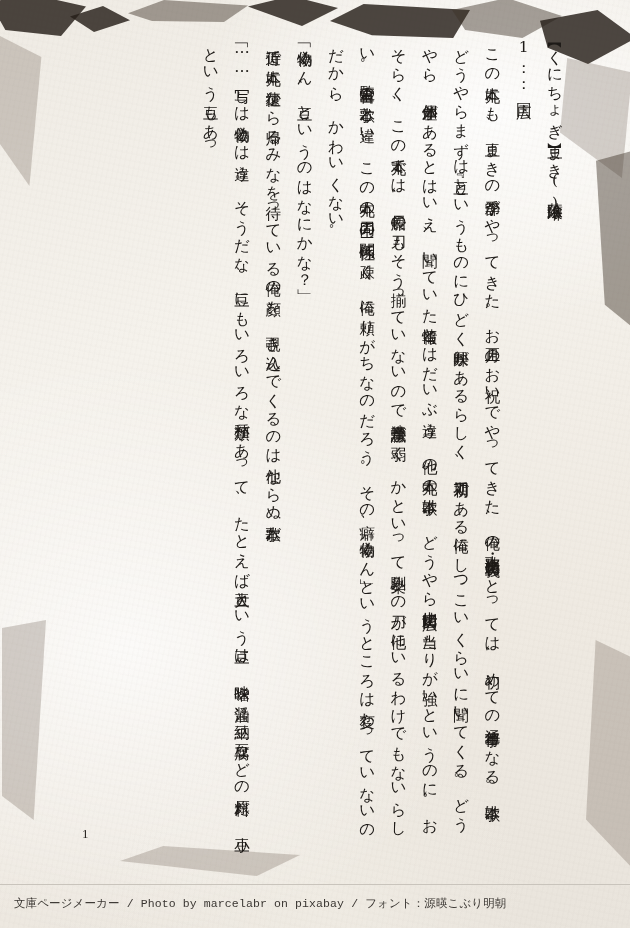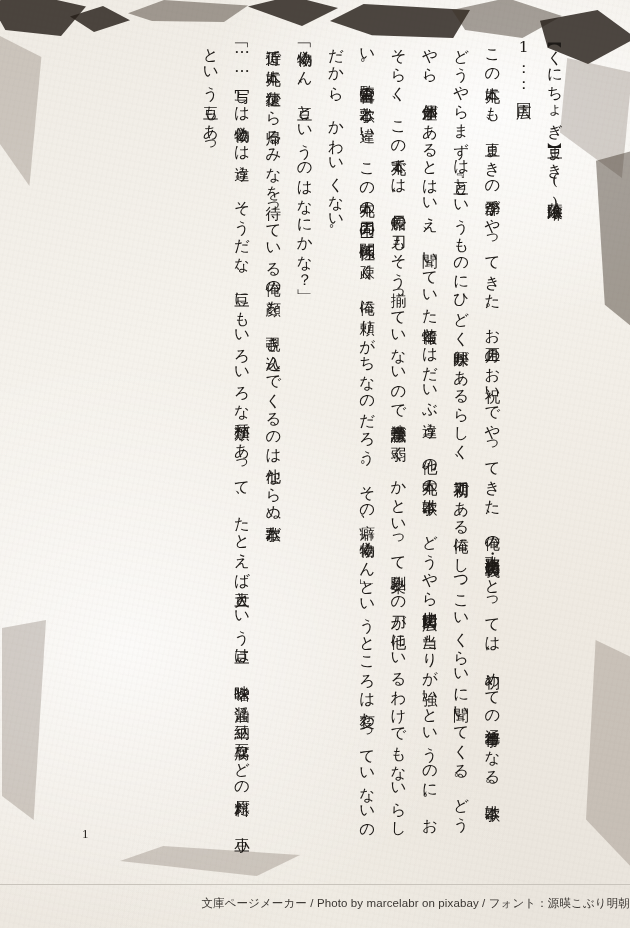--- a/index.html
+++ b/index.html
@@ -94,22 +94,22 @@
     right: 0;
     top: 884px;
     height: 1px;
     background: #c9c4bc;
   }
   .footer {
     position: absolute;
     left: 14px;
     right: 0;
     top: 896px;
-    text-align: right;
-    font-family: Liberation Sans, sans-serif;
+    text-align: left;
+    font-family: Liberation Mono, monospace;
     font-size: 11.5px;
     color: #3a3632;
     letter-spacing: 0.01em;
   }
 </style>
 </head>
 <body>
 
 <div id="page">
 

